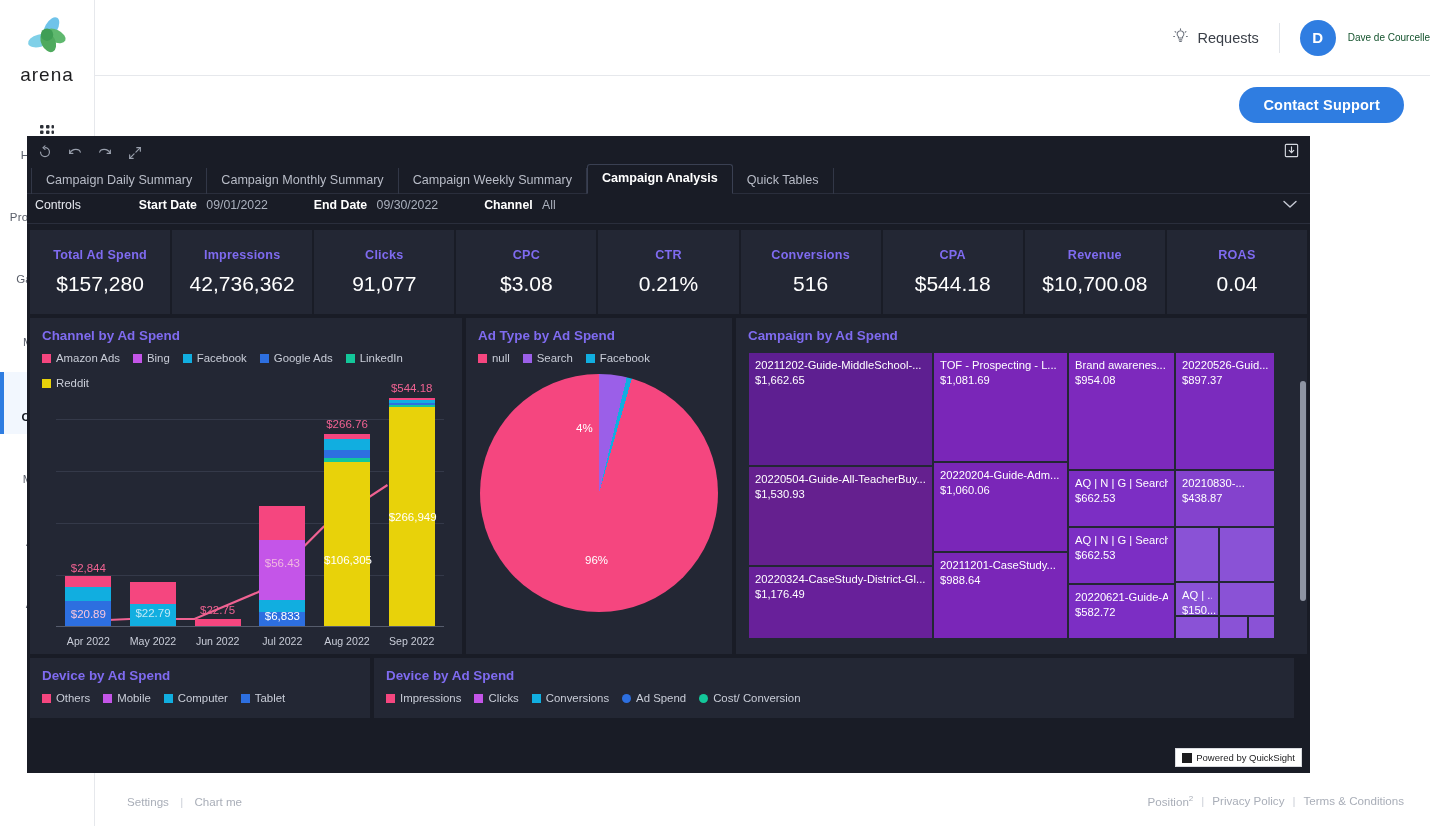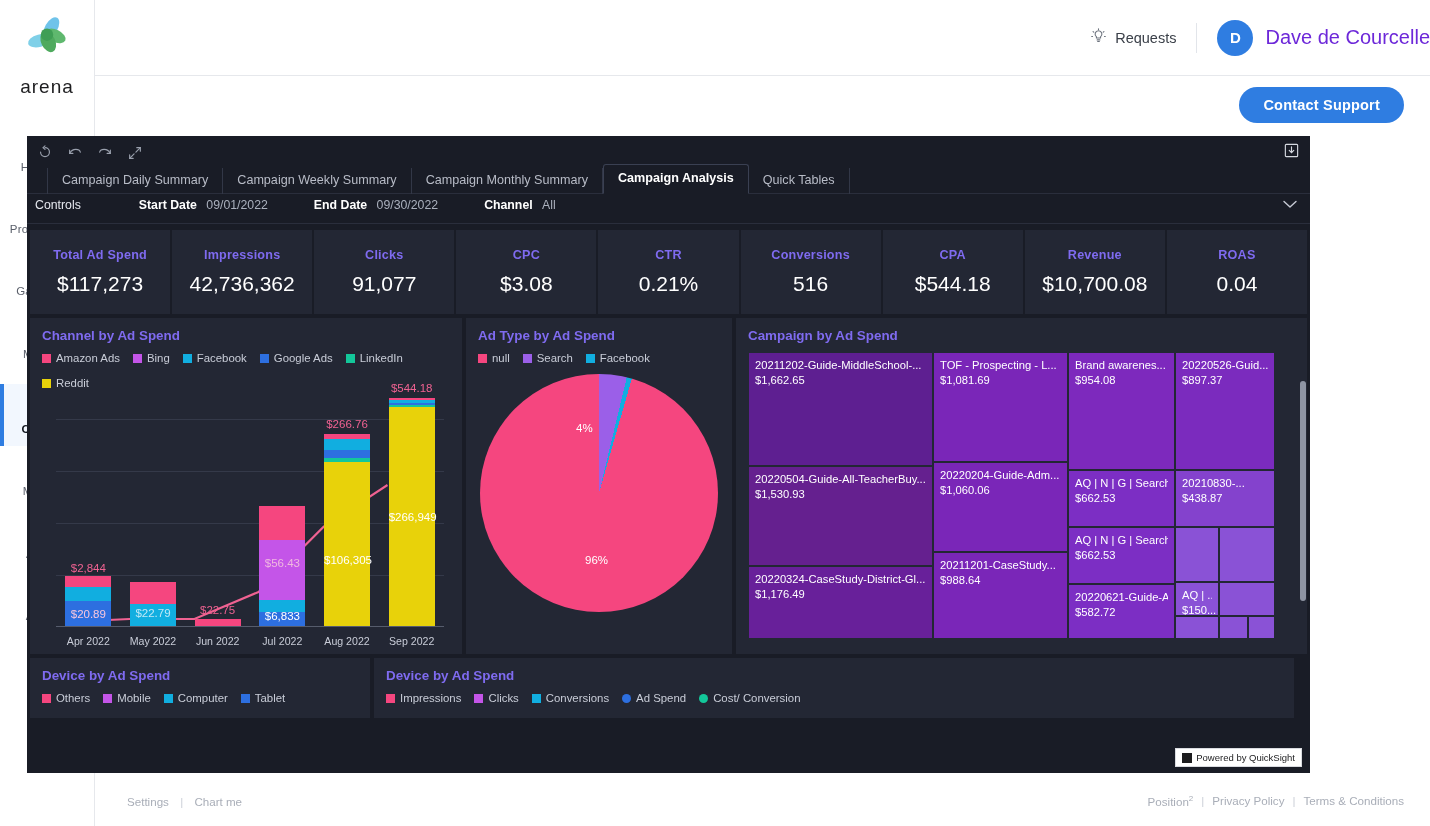--- a/index.html
+++ b/index.html
@@ -14,21 +14,21 @@
   
   .sidebar {
     width: 95px; height: 826px;
     background: #ffffff;
     border-right: 1px solid #e6e8ec;
     display: flex; flex-direction: column; align-items: center;
     flex: 0 0 95px;
   }
   .logo-wrap { padding-top: 12px; display:flex; flex-direction:column; align-items:center; }
   .logo-mark { width: 50px; height: 50px; }
-  .logo-text { font-size: 19px; letter-spacing: 1px; color: #1d1d1f; margin-top: 14px; font-weight: 400;}
+  .logo-text { font-size: 19px; letter-spacing: 1px; color: #1d1d1f; margin-top: 2px; font-weight: 400;}
   .nav { margin-top: 24px; width: 100%; }
   .nav-item {
     position: relative;
     width: 100%; padding: 10px 4px 10px 4px;
     display: flex; flex-direction: column; align-items: center; gap: 5px;
     cursor: pointer;
   }
   .nav-item .nav-label {
     font-size: 11.5px; color: #5a5f6a; text-align: center; line-height: 1.15;
     letter-spacing: .2px;
@@ -46,21 +46,21 @@
     height: 76px; border-bottom: 1px solid #e6e8ec;
     display: flex; align-items: center; justify-content: flex-end; gap: 0;
   }
   .requests { display: flex; align-items: center; gap: 8px; color: #3b4049; font-size: 14.5px; cursor: pointer;}
   .topdiv { width: 1px; height: 30px; background: #e2e5ea; margin: 0 20px; }
   .userbox { display: flex; align-items: center; gap: 12px; cursor: pointer;}
   .avatar {
     width: 36px; height: 36px; border-radius: 50%; background: #2f7de1; color: #fff;
     display: flex; align-items: center; justify-content: center; font-size: 15px; font-weight: 600;
   }
-  .username { font-size: 20px; color: #6d28d9; }
+  .username { font-size: 10px; color: #14532d; }
 
   .support-row { height: 58px; display: flex; align-items: center; justify-content: flex-end; padding-right: 26px; }
   .btn-support {
     background: #2f7de1; color: #fff; border: none; border-radius: 20px;
     padding: 10px 24px; font-size: 14.5px; font-weight: 600; cursor: pointer;
     font-family: "Liberation Sans", sans-serif; letter-spacing:.2px;
   }
 
   
   .dash {
@@ -68,21 +68,21 @@
     background: #191c26; color: #fff; overflow: hidden;
     display:flex; flex-direction: column;
   }
   .dash-toolbar { height: 28px; display: flex; align-items: center; padding: 6px 10px 0 10px; gap: 14px; position: relative;}
   .tool-ic { color: #9aa0ad; width: 16px; height: 16px; cursor: pointer; }
   .dash-export {
     position:absolute; right: 10px; top: 6px; width: 17px; height: 17px;
     color: #d6d9e0; cursor: pointer;
   }
 
-  .tabs { display: flex; align-items: flex-end; height: 30px; padding-left: 20px; border-bottom: 1px solid #2a2e3c; }
+  .tabs { display: flex; align-items: flex-end; height: 30px; padding-left: 4px; border-bottom: 1px solid #2a2e3c; }
   .tab {
     font-size: 12.6px; color: #b8bcc7; padding: 6px 14px 7px 14px; cursor: pointer;
     border-right: 1px solid #323747; line-height: 1; position: relative; top:1px;
   }
   .tab.first { border-left: 1px solid #323747; }
   .tab.active {
     color: #ffffff; font-weight: 700; background: #191c26;
     border: 1px solid #3a4052; border-bottom-color: #191c26; border-radius: 3px 3px 0 0;
     padding: 7px 14px 8px 14px;
   }
@@ -347,22 +347,22 @@
       <span class="dash-export">
         <svg width="17" height="17" viewBox="0 0 18 18" fill="none" stroke="currentColor" stroke-width="1.2" stroke-linecap="round">
           <rect x="2.5" y="2.5" width="13" height="13" rx="1"></rect>
           <path d="M9 5v6M6.6 8.8L9 11.2l2.4-2.4"></path>
         </svg>
       </span>
     </div>
 
     <div class="tabs">
       <div class="tab first">Campaign Daily Summary</div>
+      <div class="tab">Campaign Monthly Summary</div>
       <div class="tab">Campaign Weekly Summary</div>
-      <div class="tab">Campaign Monthly Summary</div>
       <div class="tab active">Campaign Analysis</div>
       <div class="tab">Quick Tables</div>
     </div>
 
     <div class="controls">
       <span class="ctl-title">Controls</span>
       <span class="ctl">
         <span class="k">Start Date</span>
         <span class="v">09/01/2022</span>
       </span>
@@ -379,21 +379,21 @@
             <path d="M2 2.5L8 8l6-5.5"></path>
           </svg>
       </span>
     </div>
 
     <div class="dash-body">
 
       <div class="kpi-row">
         <div class="kpi">
           <div class="kpi-label">Total Ad Spend</div>
-          <div class="kpi-value">$117,273</div>
+          <div class="kpi-value">$157,280</div>
         </div>
         <div class="kpi">
           <div class="kpi-label">Impressions</div>
           <div class="kpi-value">42,736,362</div>
         </div>
         <div class="kpi">
           <div class="kpi-label">Clicks</div>
           <div class="kpi-value">91,077</div>
         </div>
         <div class="kpi">

